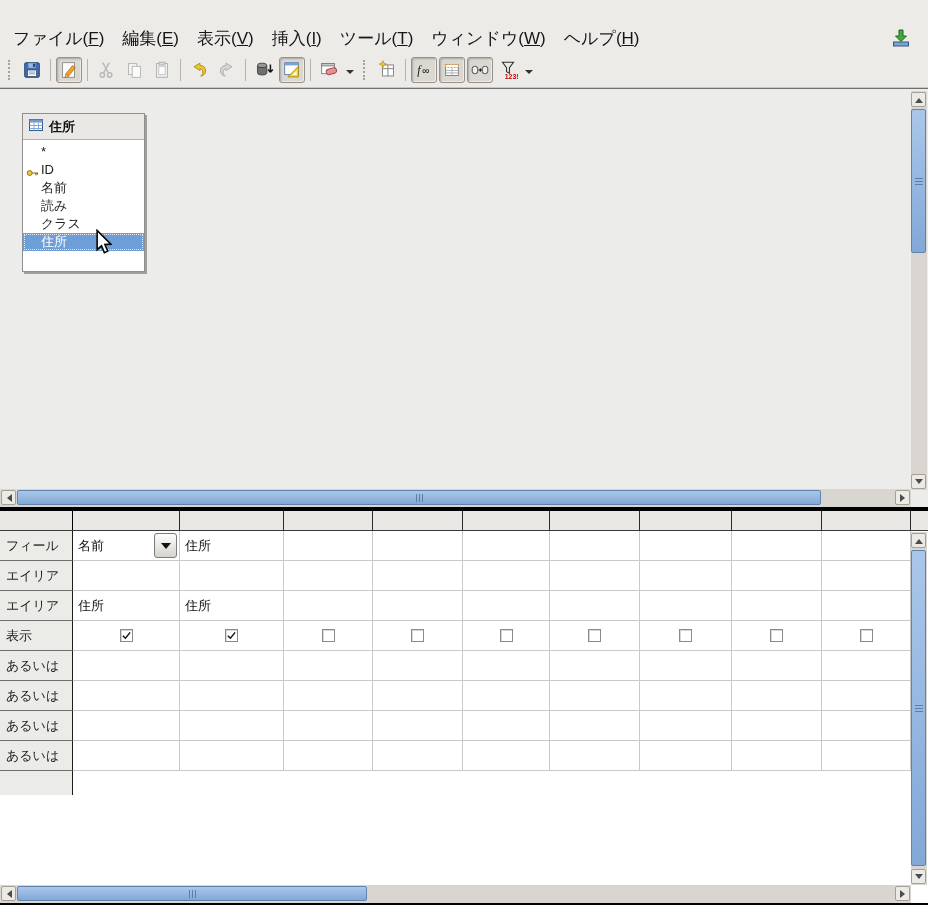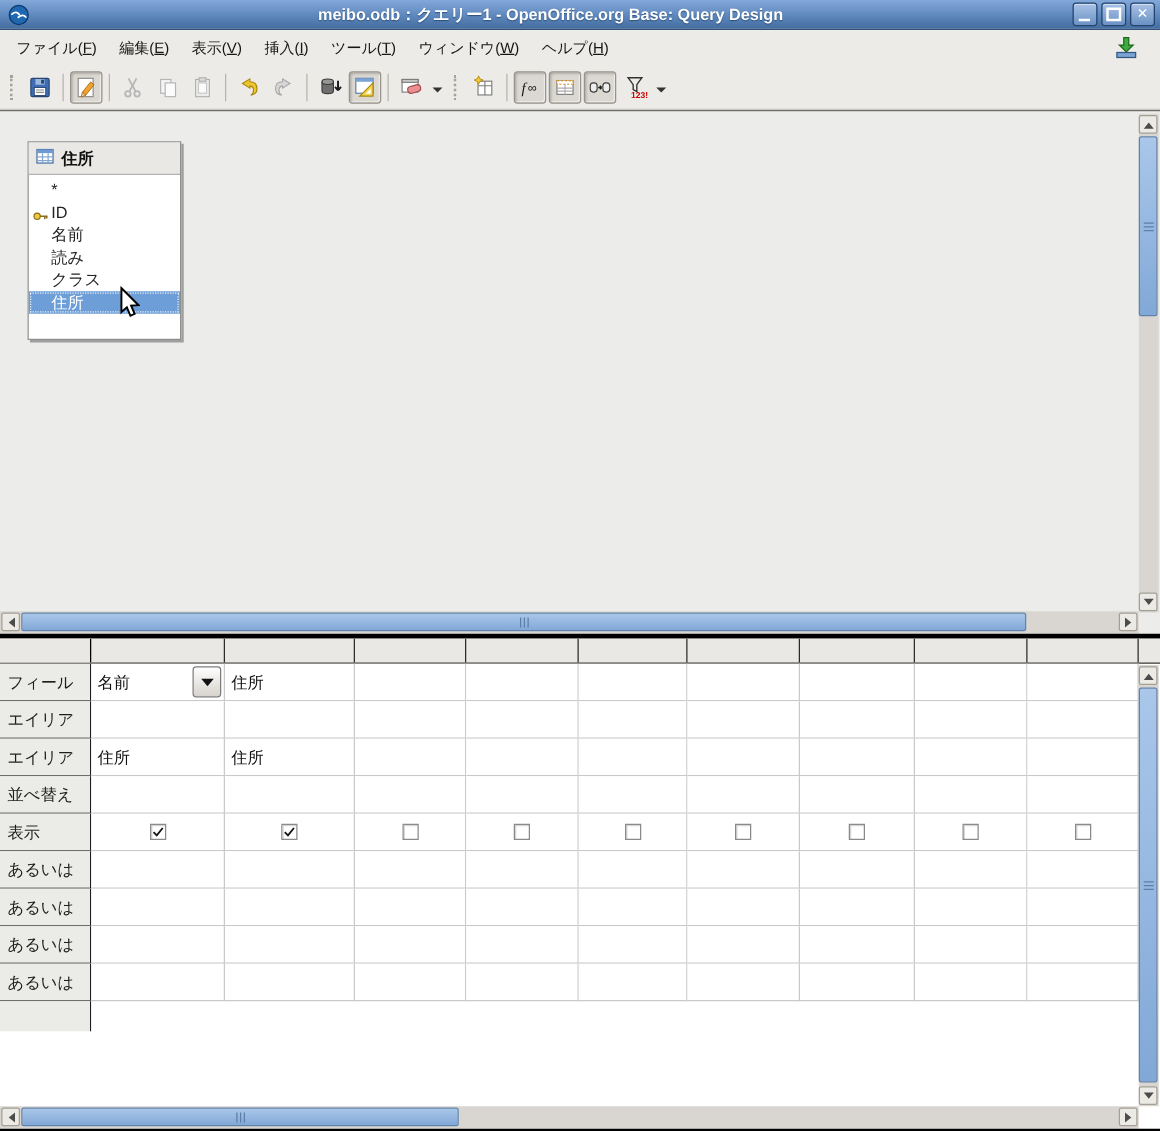--- a/index.html
+++ b/index.html
@@ -15,21 +15,21 @@
     text-shadow:0 1px 1px #2b4c77;white-space:nowrap;overflow:hidden;}
   .winbtn{width:18px;height:17px;margin-left:3px;border:1px solid #24456e;border-radius:3px;
     background:linear-gradient(#a9c2e6,#central,#6b92c4);background:linear-gradient(#a9c2e6,#6b92c4);
     display:grid;place-items:center;position:relative;box-shadow:inset 0 1px 0 rgba(255,255,255,.5);}
   .winbtn .g-min{width:9px;height:2px;background:#fff;position:absolute;bottom:3px;left:4px;}
   .winbtn .g-max{width:8px;height:7px;border:2px solid #fff;}
   .winbtn .g-close{color:#fff;font-size:11px;font-weight:bold;line-height:1;}
   
   .menubar{position:absolute;top:24px;left:0;width:928px;height:28px;background:#edebe7;
     display:flex;align-items:center;padding:0 4px;box-sizing:border-box;}
-  .menu-item{padding:4px 9px;font-size:12px;color:#161616;white-space:nowrap;}
+  .menu-item{padding:4px 9px;font-size:17px;color:#161616;white-space:nowrap;}
   .menubar-right{margin-left:auto;margin-right:12px;width:22px;height:20px;}
   
   .toolbar{position:absolute;top:52px;left:0;width:928px;height:36px;background:#edebe7;
     border-bottom:1px solid #c9c6c0;display:flex;align-items:center;padding:0 3px;box-sizing:border-box;}
   .tb-btn{width:26px;height:26px;margin:0 1px;border:1px solid transparent;border-radius:3px;
     display:grid;place-items:center;box-sizing:border-box;}
   .tb-btn svg{width:22px;height:22px;}
   .tb-btn.pressed{background:#dbd7d1;border-color:#97928a;
     box-shadow:inset 1px 1px 2px rgba(0,0,0,.22),inset -1px -1px 0 rgba(255,255,255,.6);}
   .tb-sep{width:1px;height:22px;background:#b8b4ad;margin:0 4px;flex:0 0 auto;}
@@ -86,38 +86,20 @@
   .checkbox svg{width:11px;height:11px;}
   .grid-filler{display:flex;height:24px;}
   .grid-filler .fl-label{width:73px;background:#ebebe8;border-right:1px solid #1c1c1c;box-sizing:border-box;}
   .grid-filler .fl-rest{flex:1;background:#fff;}
 </style>
 </head>
 <body>
 
 <div class="window">
 
-  <div class="titlebar">
-    <span class="app-icon">
-      <svg viewBox="0 0 18 18">
-          <circle cx="9" cy="9" r="7.6" fill="#1f67b1" stroke="#0b3a6d"></circle>
-          <path d="M3.6 8.3 C6 6.3 8 6.6 9.3 8.5 M8.7 10.8 C11 8.7 13.2 9 14.6 10.6" stroke="#fff" stroke-width="1.5" fill="none" stroke-linecap="round"></path>
-        </svg>
-    </span>
-    <span class="title-text">meibo.odb：クエリー1 - OpenOffice.org Base: Query Design</span>
-    <span class="winbtn">
-        <span class="g-min"></span>
-      </span>
-    <span class="winbtn">
-        <span class="g-max"></span>
-      </span>
-    <span class="winbtn">
-        <span class="g-close">✕</span>
-      </span>
-  </div>
 
   <div class="menubar">
     <span style="display:flex;">
         <span class="menu-item">ファイル(<u>F</u>)</span>
         <span class="menu-item">編集(<u>E</u>)</span>
         <span class="menu-item">表示(<u>V</u>)</span>
         <span class="menu-item">挿入(<u>I</u>)</span>
         <span class="menu-item">ツール(<u>T</u>)</span>
         <span class="menu-item">ウィンドウ(<u>W</u>)</span>
         <span class="menu-item">ヘルプ(<u>H</u>)</span>
@@ -372,32 +354,20 @@
           <div class="cell" style="width: 104px;">住所</div>
           <div class="cell" style="width: 89px;"></div>
           <div class="cell" style="width: 90px;"></div>
           <div class="cell" style="width: 87px;"></div>
           <div class="cell" style="width: 90px;"></div>
           <div class="cell" style="width: 92px;"></div>
           <div class="cell" style="width: 90px;"></div>
           <div class="cell" style="width: 89px;"></div>
         </div>
         <div class="grid-row">
-          <div class="row-label">並べ替え</div>
-          <div class="cell" style="width: 107px;"></div>
-          <div class="cell" style="width: 104px;"></div>
-          <div class="cell" style="width: 89px;"></div>
-          <div class="cell" style="width: 90px;"></div>
-          <div class="cell" style="width: 87px;"></div>
-          <div class="cell" style="width: 90px;"></div>
-          <div class="cell" style="width: 92px;"></div>
-          <div class="cell" style="width: 90px;"></div>
-          <div class="cell" style="width: 89px;"></div>
-        </div>
-        <div class="grid-row">
           <div class="row-label">表示</div>
           <div class="cell center" style="width: 107px;">
             <span class="checkbox">
               <svg viewBox="0 0 12 12">
                 <path d="M2 6.2 L4.8 9 L10 2.6" fill="none" stroke="#141414" stroke-width="1.6"></path>
               </svg>
             </span>
           </div>
           <div class="cell center" style="width: 104px;">
             <span class="checkbox">

